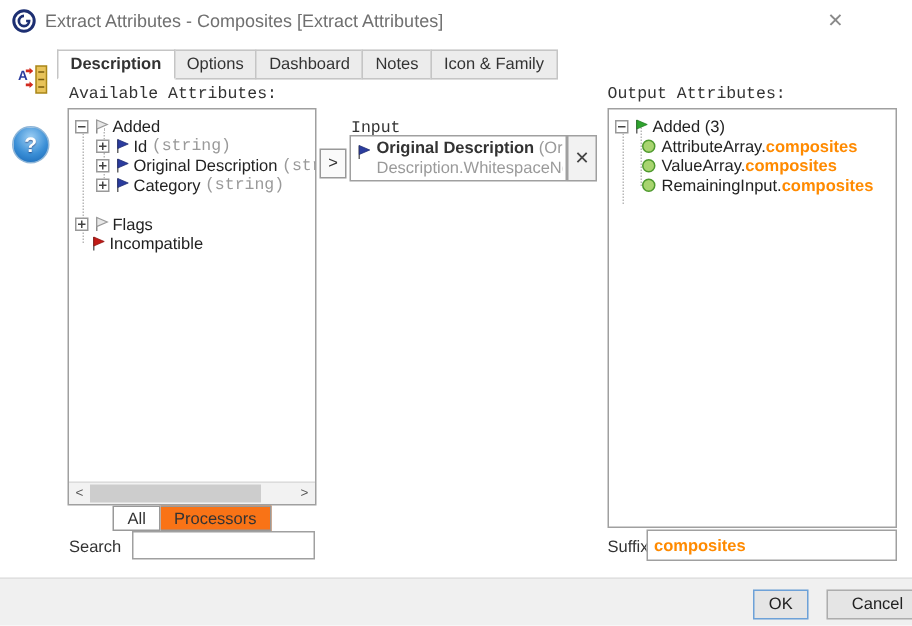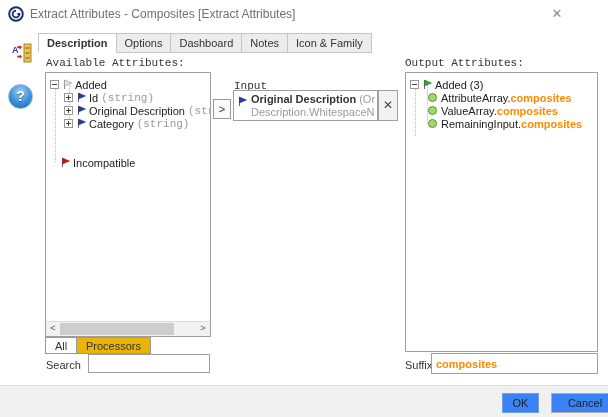--- a/index.html
+++ b/index.html
@@ -60,42 +60,42 @@
 
   
   .hscroll{position:absolute;left:0;right:0;bottom:0;height:14px;background:#f2f2f2;
     border-top:1px solid #dcdcdc;}
   .hs-arrow{position:absolute;top:0;width:14px;height:14px;text-align:center;line-height:13px;
     font-size:9px;color:#555;cursor:pointer;}
   .hs-thumb{position:absolute;left:14px;top:1px;width:114px;height:12px;background:#cdcdcd;cursor:pointer;}
 
   
   .ftab{position:absolute;top:337px;height:17px;line-height:16px;padding:0 9px;
-    border:1px solid #999;box-sizing:border-box;cursor:pointer;}
+    border:1px solid #999;box-sizing:border-box;cursor:pointer;margin-left:30px;}
   .ftab.sel{background:#fff;z-index:2;}
-  .ftab.unsel{background:#eab308;}
+  .ftab.unsel{background:#f97316;}
 
   
   .txt{position:absolute;border:1px solid #a0a0a0;box-sizing:border-box;
     font-family:"Liberation Sans", sans-serif;font-size:11px;padding:2px 4px;background:#fff;outline:none;}
   .suffix-input{color:#ff8a00;font-weight:bold;}
 
   
   .add-btn{left:213px;top:99px;width:18px;height:20px;background:#fafafa;border:1px solid #999;
     box-sizing:border-box;text-align:center;line-height:18px;font-size:11px;color:#333;cursor:pointer;}
   .input-item{left:233px;top:90px;width:145px;height:31px;display:flex;align-items:flex-start;
     padding:2px 2px;}
   .input-item .it-text{overflow:hidden;line-height:13px;white-space:nowrap;}
   .gray{color:#9a9a9a;}
   .x-btn{left:378px;top:90px;width:20px;height:31px;background:#f2f2f2;border:1px solid #a0a0a0;
     box-sizing:border-box;text-align:center;line-height:29px;color:#444;font-size:12px;cursor:pointer;}
 
   
   .footer{left:0;top:385px;width:608px;height:32px;background:#f0f0f0;border-top:1px solid #e0e0e0;}
-  .btn{position:absolute;top:393px;height:20px;background:#3b82f6;border:1px solid #adadad;
+  .btn{position:absolute;top:393px;height:20px;background:#e5e5e5;border:1px solid #adadad;
     box-sizing:border-box;font-family:"Liberation Sans", sans-serif;font-size:11px;color:#222;
     cursor:pointer;padding:0;}
   .btn-ok{left:502px;width:37px;border-color:#6da1d8;}
   .btn-cancel{left:551px;width:68px;}
 </style>
 </head>
 <body>
 
 <div class="abs titlebar">
   <svg class="abs" style="left:8px;top:6px" width="16" height="16" viewBox="0 0 16 16">
@@ -166,20 +166,28 @@
     <span class="expander plus"></span>
     <svg class="icn" width="11" height="11" viewBox="0 0 11 11">
       <line x1="2.5" y1="1" x2="2.5" y2="10" stroke="#666" stroke-width="1"></line>
       <path d="M2.5 1 L9.5 4 L2.5 7 Z" fill="#2b3c9e" stroke="#1d2a70" stroke-width="0.5"></path>
     </svg>
     <span class="tlabel">Category</span>
     <span class="ttype">(string)</span>
   </div>
 
 
+  <div class="trow pad-root" style="top:70px">
+    <span class="expander plus"></span>
+    <svg class="icn" width="11" height="11" viewBox="0 0 11 11">
+      <line x1="2.5" y1="1" x2="2.5" y2="10" stroke="#8a8a8a" stroke-width="1"></line>
+      <path d="M2.5 1 L9.5 4 L2.5 7 Z" fill="#e8e8e8" stroke="#999" stroke-width="0.8"></path>
+    </svg>
+    <span class="tlabel">Flags</span>
+  </div>
 
   <div class="trow pad-leafroot" style="top:83px">
     <svg class="icn" width="11" height="11" viewBox="0 0 11 11">
       <line x1="2.5" y1="1" x2="2.5" y2="10" stroke="#666" stroke-width="1"></line>
       <path d="M2.5 1 L9.5 4 L2.5 7 Z" fill="#c11b17" stroke="#8e120f" stroke-width="0.5"></path>
     </svg>
     <span class="tlabel">Incompatible</span>
   </div>
 
   <div class="hscroll">

